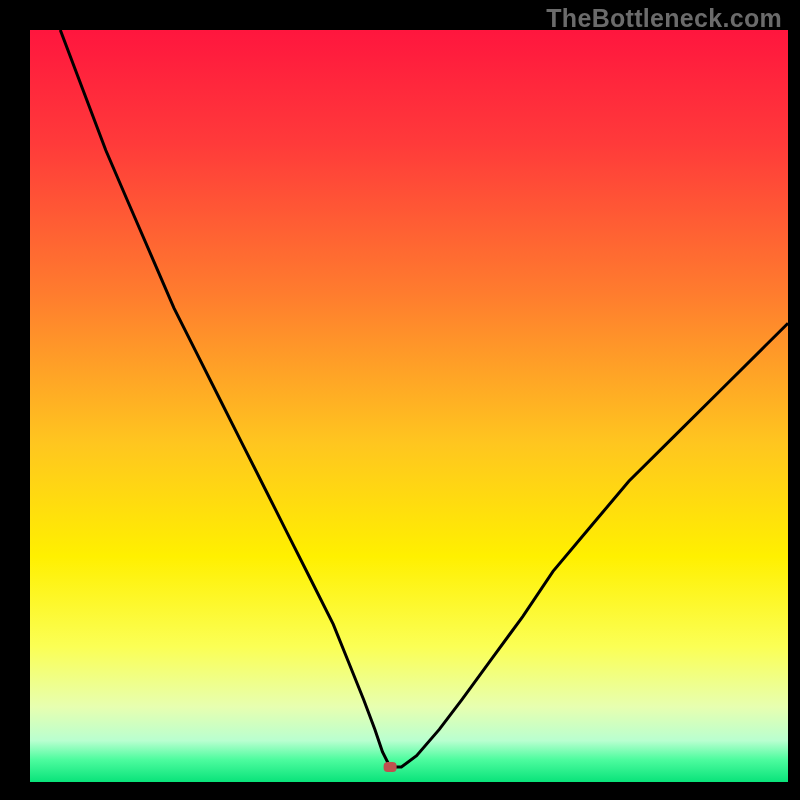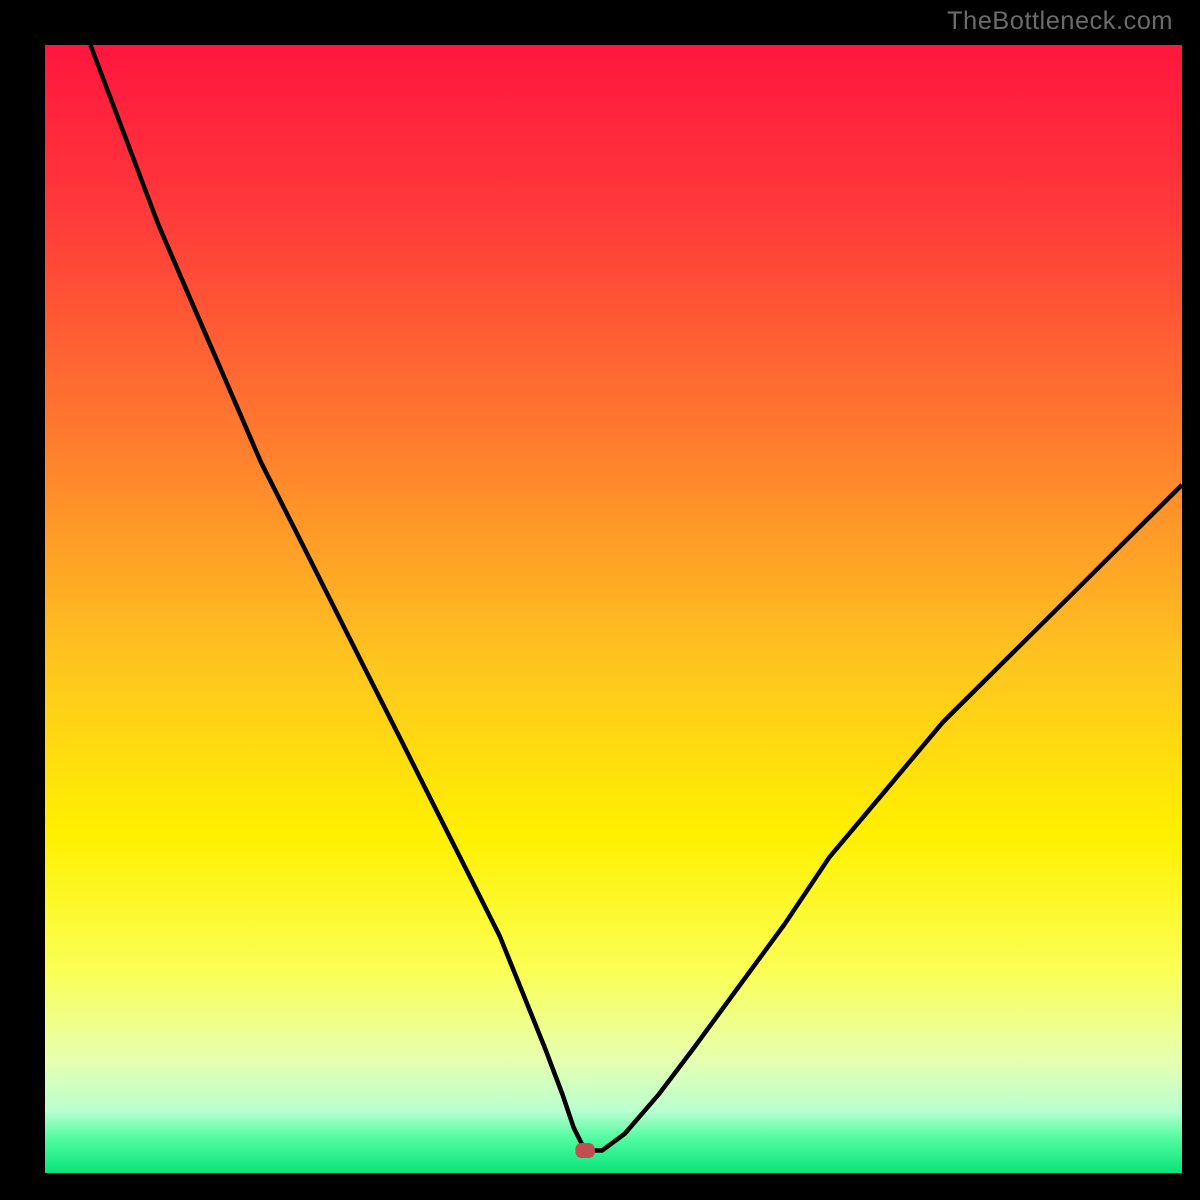--- a/index.html
+++ b/index.html
@@ -15,23 +15,23 @@
     position: relative;
     width: 800px;
     height: 800px;
     background: #000000;
   }
   .watermark {
     position: absolute;
     top: 4px;
     right: 18px;
     color: #6b6b6b;
-    font-size: 17px;
+    font-size: 25px;
     letter-spacing: 0.3px;
-    font-weight: 400;
+    font-weight: 700;
     z-index: 5;
   }
   svg {
     position: absolute;
     top: 0;
     left: 0;
   }
 </style>
 </head>
 <body>

